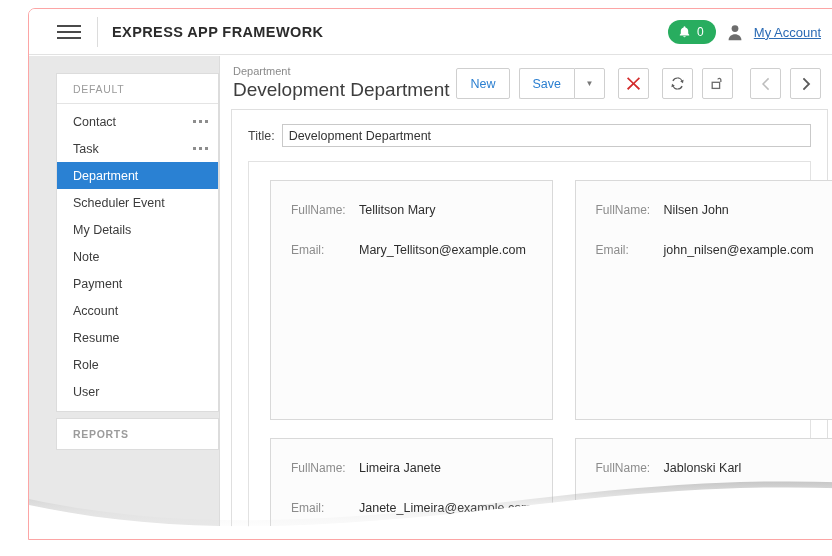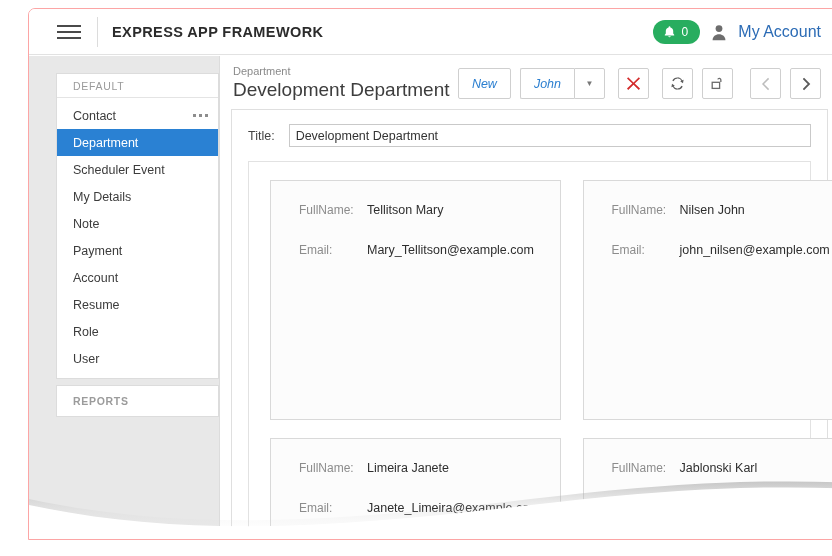--- a/index.html
+++ b/index.html
@@ -91,22 +91,23 @@
     padding: 0 12px 0 10px;
     cursor: pointer;
   }
   #notif-badge .count {
     color: #ffffff;
     font-size: 12px;
   }
   .bell { display: block; }
   .person { display: block; }
   #my-account {
-    font-size: 16px;
+    font-size: 13px;
     color: #2b6bb5;
+    text-decoration: underline;
     cursor: pointer;
   }
 
   
   #body-area {
     position: absolute;
     left: 0;
     top: 47px;
     right: 0;
     bottom: 0;
@@ -119,21 +120,21 @@
     width: 163px;
     margin: 17px 0 0 27px;
     flex: 0 0 auto;
     align-self: flex-start;
   }
   .side-panel {
     background: #ffffff;
     border: 1px solid #dcdcdc;
   }
   .side-header {
-    height: 24px;
+    height: 30px;
     display: flex;
     align-items: center;
     padding-left: 16px;
     font-size: 10.5px;
     letter-spacing: 0.7px;
     color: #9b9b9b;
     border-bottom: 1px solid #e4e4e4;
     background: #ffffff;
   }
   #nav-list { padding: 4px 0 6px 0; }
@@ -206,21 +207,20 @@
     background: #ffffff;
     border: 1px solid #cfcfcf;
     border-radius: 2px;
     display: flex;
     align-items: center;
     justify-content: center;
     font-size: 12.5px;
     color: #2b7fd0;
     cursor: pointer;
     padding: 0 13px;
-    font-style: italic;
   }
   .tbtn.icon { padding: 0; width: 31px; }
   .tbtn.split-main {
     border-right: none;
     border-radius: 2px 0 0 2px;
   }
   .tbtn.split-arrow {
     padding: 0; width: 18px;
     border-radius: 0 2px 2px 0;
     color: #777;
@@ -238,21 +238,21 @@
     top: 53px;
     bottom: 0;
     border: 1px solid #dfdfdf;
     border-bottom: none;
     background: #ffffff;
     padding: 14px 16px 0 16px;
   }
   #title-row {
     display: flex;
     align-items: center;
-    gap: 14px;
+    gap: 7px;
     margin-bottom: 14px;
   }
   #title-label {
     font-size: 12.5px;
     color: #444;
   }
   #title-input {
     flex: 1;
     height: 23px;
     border: 1px solid #c9c9c9;
@@ -280,21 +280,20 @@
   .card {
     border: 1px solid #d9d9d9;
     background: #fcfcfc;
     height: 240px;
     padding: 22px 20px 0 20px;
   }
   .fld {
     display: flex;
     align-items: baseline;
     margin-bottom: 26px;
-    margin-left: 8px;
   }
   .fld-label {
     font-size: 12px;
     color: #8c8c8c;
     width: 68px;
     flex: 0 0 68px;
   }
   .fld-value {
     font-size: 12.5px;
     color: #2e2e2e;
@@ -337,20 +336,28 @@
         <div class="side-header">DEFAULT</div>
         <div id="nav-list">
             <div class="nav-item">
               <span class="nav-label">Contact</span>
               <span class="dots">
                 <span></span>
                 <span></span>
                 <span></span>
               </span>
             </div>
+            <div class="nav-item">
+              <span class="nav-label">Task</span>
+              <span class="dots">
+                <span></span>
+                <span></span>
+                <span></span>
+              </span>
+            </div>
             <div class="nav-item selected">
               <span class="nav-label">Department</span>
             </div>
             <div class="nav-item">
               <span class="nav-label">Scheduler Event</span>
             </div>
             <div class="nav-item">
               <span class="nav-label">My Details</span>
             </div>
             <div class="nav-item">
@@ -382,21 +389,21 @@
 
       <div id="toolbar">
         <div id="crumb-block">
           <div id="breadcrumb">Department</div>
           <div id="page-title">Development Department</div>
         </div>
 
         <div class="tb-group">
           <div class="tbtn">New</div>
           <div class="gap-sm"></div>
-          <div class="tbtn split-main">John</div>
+          <div class="tbtn split-main">Save</div>
           <div class="tbtn split-arrow">▼</div>
           <div class="gap-md"></div>
           <div class="tbtn icon">
             <svg width="15" height="15" viewBox="0 0 15 15">
               <path d="M2.2 1.2 L7.5 6.4 L12.8 1.2 L14 2.5 L8.7 7.5 L14 12.6 L12.8 13.9 L7.5 8.7 L2.2 13.9 L1 12.6 L6.3 7.5 L1 2.5 Z" fill="#d32b2b"></path>
             </svg>
           </div>
           <div class="gap-md"></div>
           <div class="tbtn icon">
             <svg width="17" height="17" viewBox="0 0 17 17">

